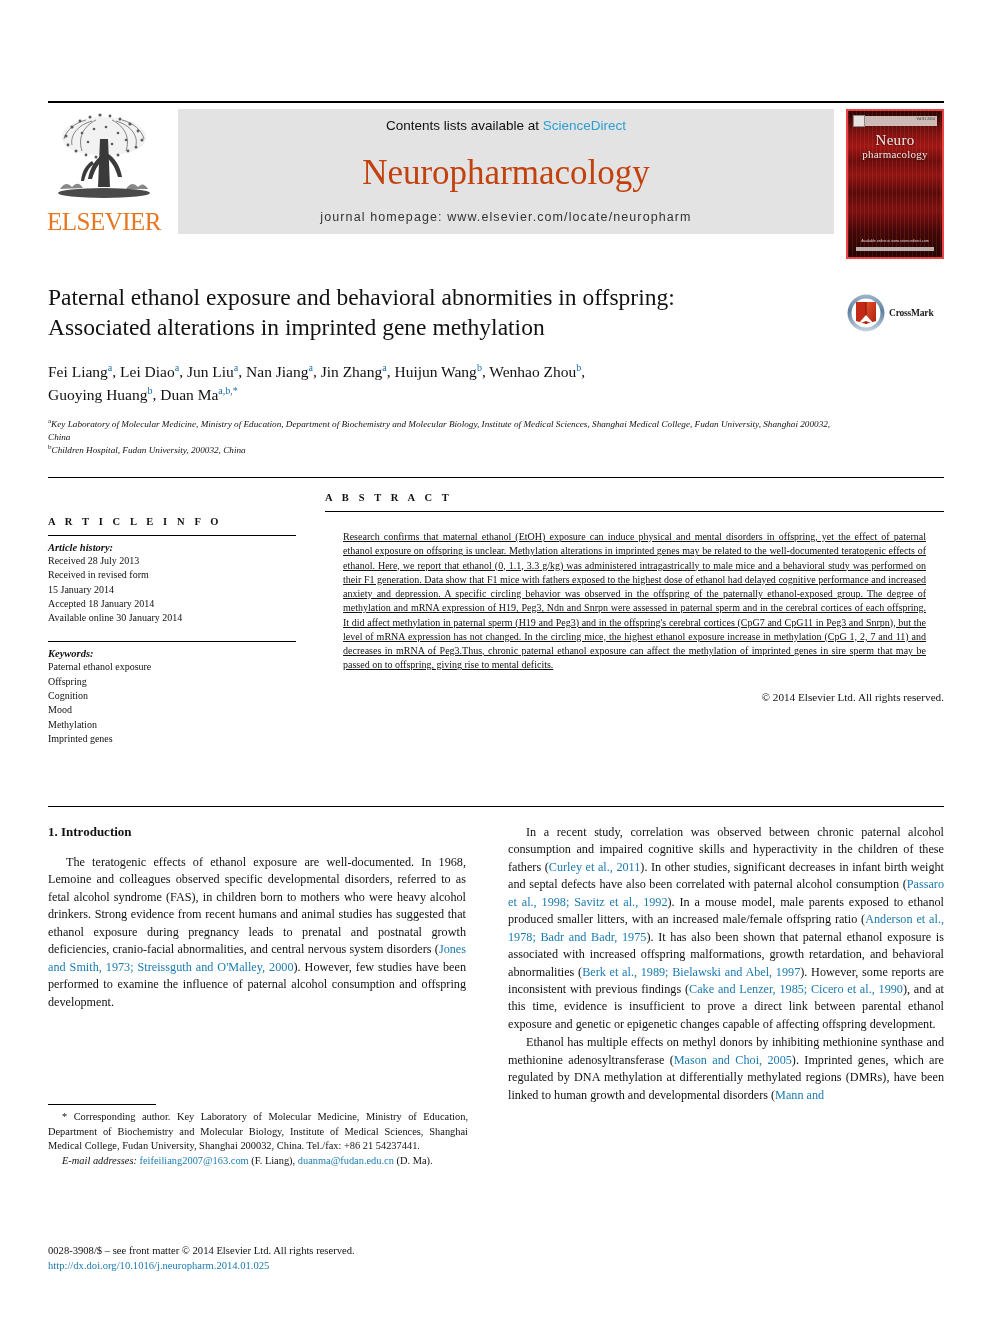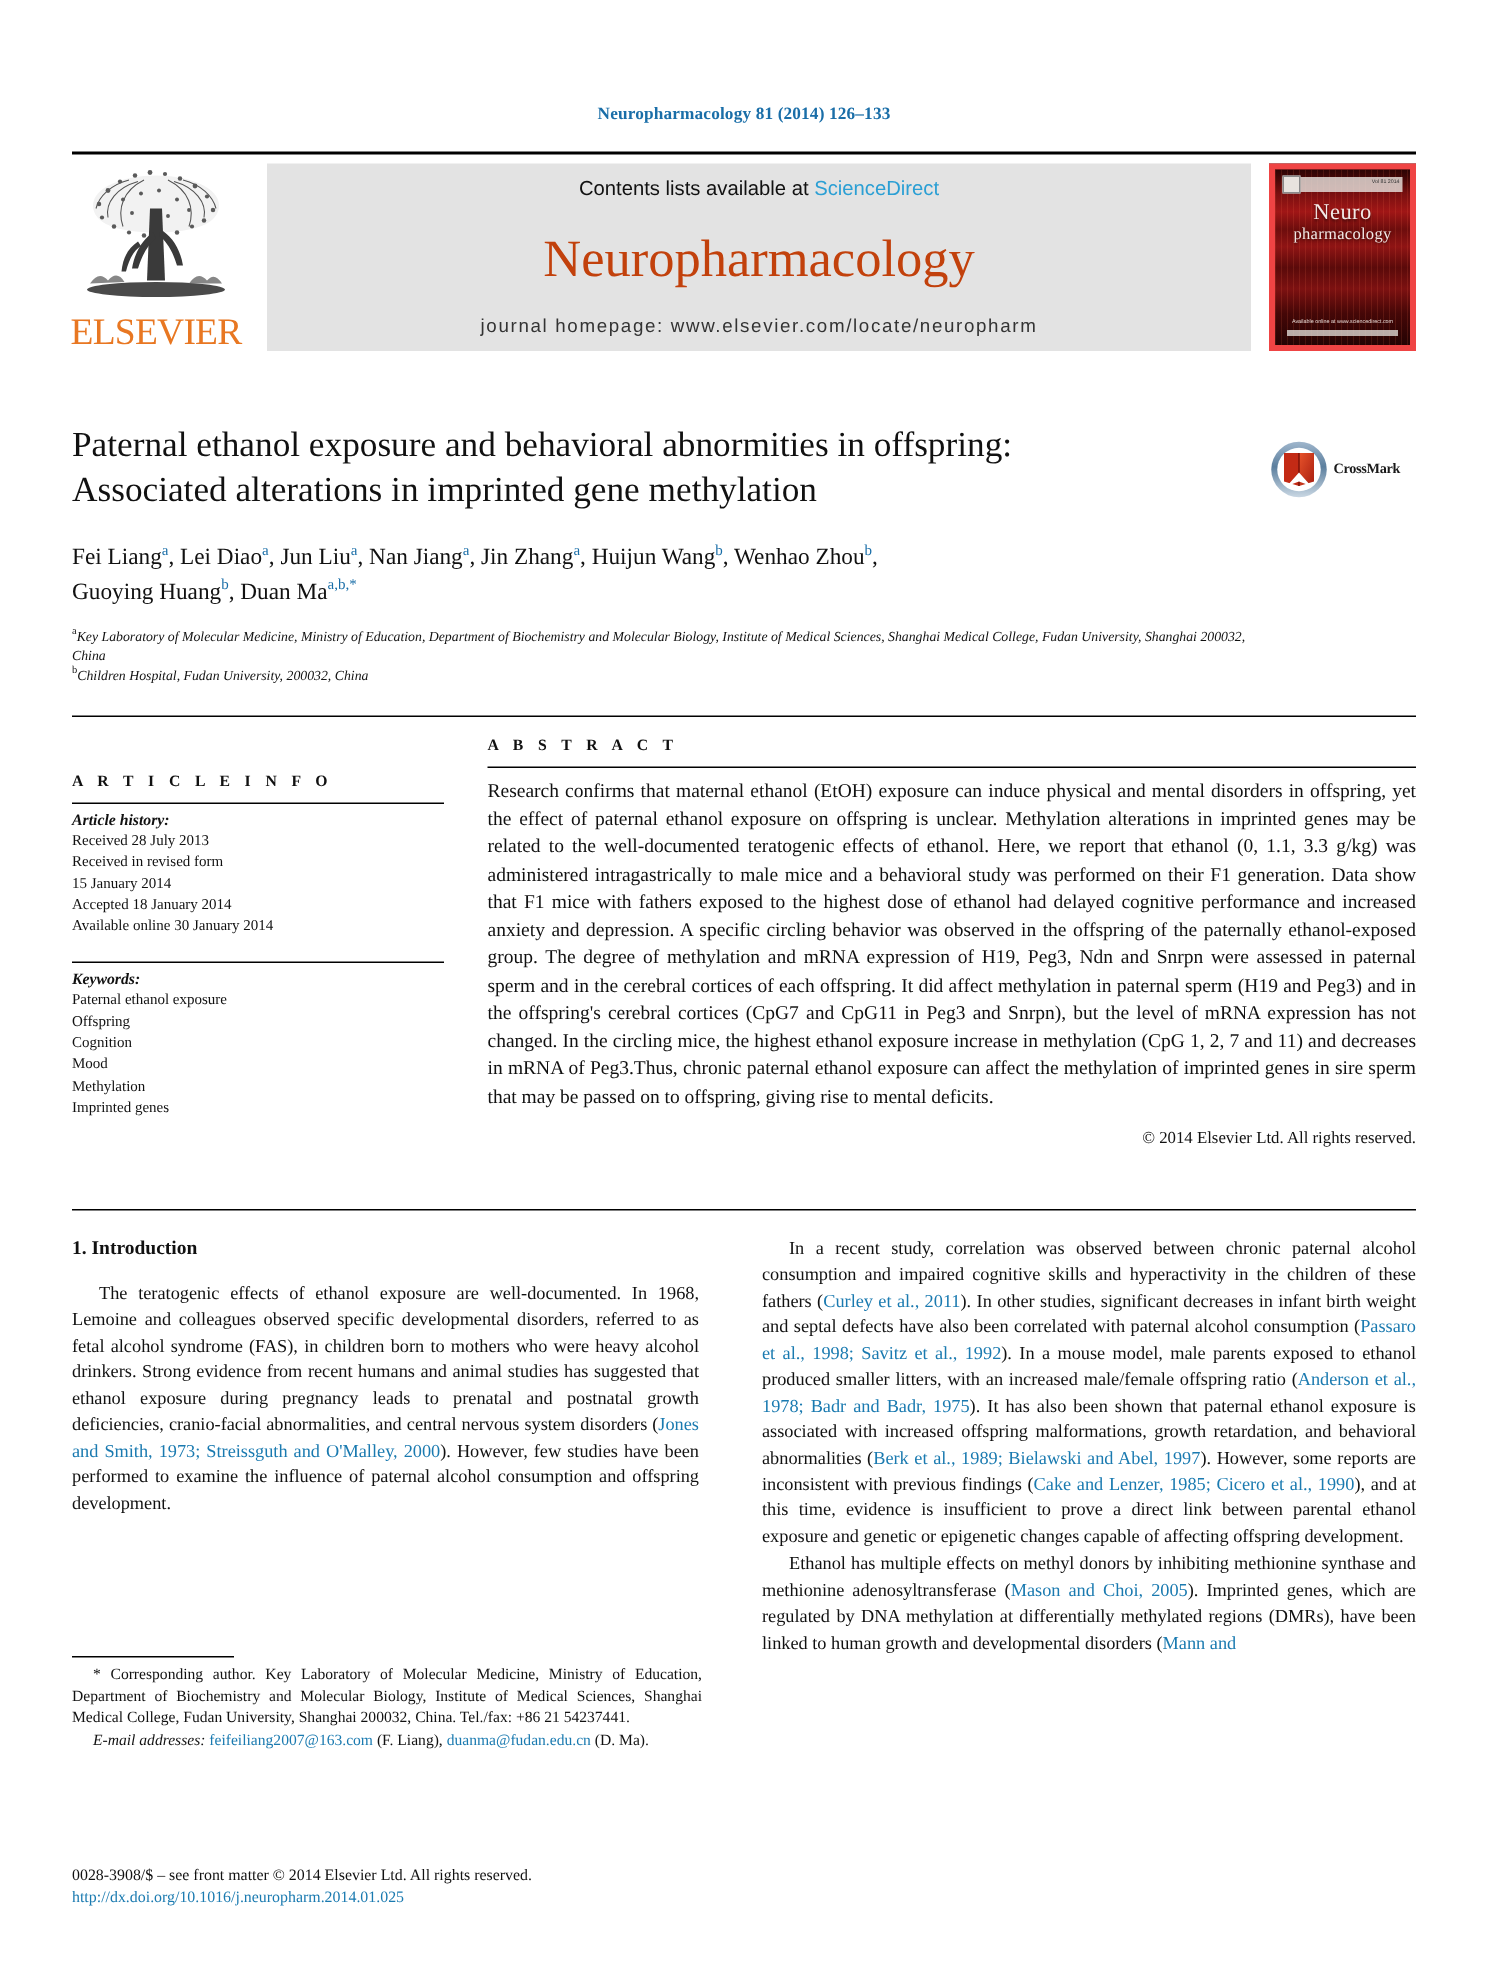--- a/index.html
+++ b/index.html
@@ -104,25 +104,25 @@
   }
   .homepage-line {
     font-family: "Liberation Sans", sans-serif;
     font-size: 12.5px;
     color: #333;
     letter-spacing: 1.1px;
   }
   .cover-thumb {
     flex: 0 0 98px;
     width: 98px;
-    height: 125px;
+    height: 150px;
     position: relative;
     overflow: hidden;
     background: #3a0606;
-    border: 4px solid #ef4444;
+    border: 2px solid #ef4444;
     box-sizing: border-box;
   }
   .cover-inner {
     position: absolute;
     inset: 0;
     background:
       linear-gradient(to bottom,
         #2a0404 0%, #4a0808 6%, #7a1010 14%,
         #a01616 24%, #6d0d0d 34%, #8f1414 44%,
         #5a0a0a 56%, #7d1111 68%, #450707 82%, #240303 100%);
@@ -303,25 +303,26 @@
   }
   .info-line {
     font-family: "Liberation Serif", serif;
     font-size: 10px;
     line-height: 1.43;
     color: #111;
   }
   .info-gap { height: 16px; }
   .abstract-text {
     font-family: "Liberation Serif", serif;
-    font-size: 13px;
+    font-size: 10px;
     line-height: 1.425;
     text-align: justify;
     color: #111;
-    margin: 0;
+    margin: 18px;
+    text-decoration: underline;
   }
   .copyright-line {
     font-family: "Liberation Serif", serif;
     font-size: 11.2px;
     text-align: right;
     margin-top: 13px;
     color: #111;
   }
 
   
@@ -392,21 +393,20 @@
     line-height: 1.45;
     color: #111;
   }
   .imprint .doi { color: #1a7ab0; }
 </style>
 </head>
 <body>
 
 <div class="page">
 
-  <div class="running-head">Neuropharmacology 81 (2014) 126–133</div>
 
   <div class="masthead">
     <div class="masthead-rule"></div>
     <div class="masthead-body">
 
       <div class="elsevier-logo">
         <svg class="tree-svg" width="104" height="92" viewBox="0 0 104 92">
           <g fill="#555">
             <ellipse cx="52" cy="26" rx="47" ry="22" fill="none"></ellipse>
             <g>

